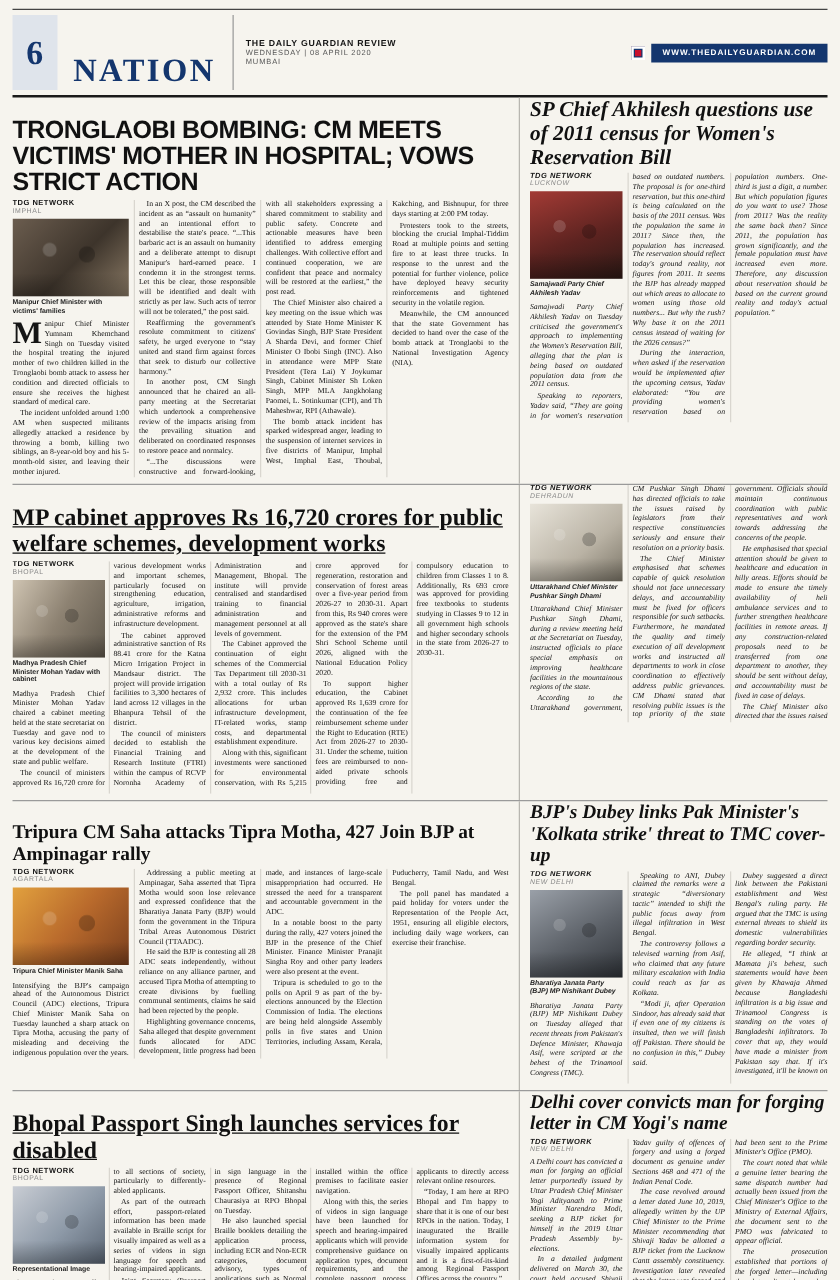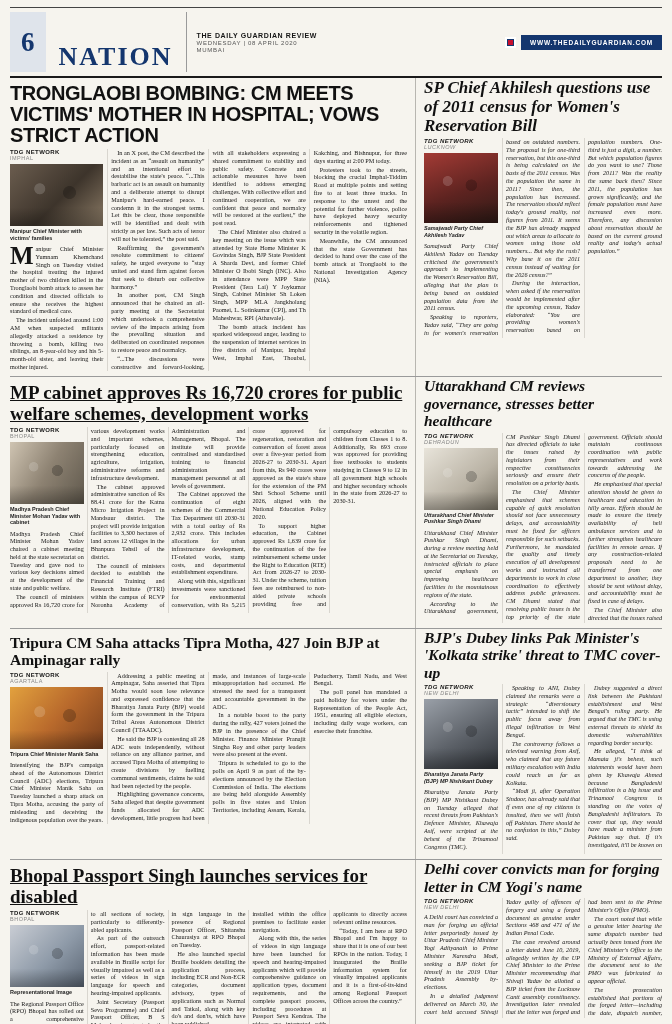--- a/index.html
+++ b/index.html
@@ -24,21 +24,21 @@
   .pub-date,.pub-city { font-size:6px; color:#555; letter-spacing:.7px; }
   .mast-right { margin-left:auto; display:flex; align-items:center; gap:5px; }
   .brand-logo { width:11px; height:11px; background:#c8102e;
     box-shadow:inset 0 0 0 2px #fff, inset 0 0 0 3px #14366e; }
   .site-box { background:#14366e; color:#fff; font-family:"Liberation Sans", sans-serif;
     font-size:6.5px; letter-spacing:.8px; padding:4px 9px; font-weight:bold; }
 
   
   .row { display:grid; grid-template-columns:406px 1fr; border-bottom:1px solid #9a9a9a; }
   .row:last-child { border-bottom:none; }
-  .cell-l { padding:5px 8px 5px 0; border-right:1px solid #b8b6b0; }
+  .cell-l { padding:16px 8px 5px 0; border-right:1px solid #b8b6b0; }
   .cell-r { padding:0 0 5px 8px;font-style:italic; }
 
   
   .hl { color:#111; margin-bottom:3px; }
   .hl-banner { font-family:"Liberation Sans", sans-serif; font-weight:700;
     font-size:20px; line-height:21px; letter-spacing:-0.4px; }
   .hl-serif-xl { font-size:19px; line-height:21px; font-weight:bold;text-decoration:underline; }
   .hl-serif-lg { font-size:17px; line-height:19px; font-weight:bold; }
   .hl-serif-md { font-size:15.5px; line-height:17.5px; font-weight:bold; }
 
@@ -175,21 +175,20 @@
               <p class="para">The council of ministers decided to establish the Financial Training and Research Institute (FTRI) within the campus of RCVP Noronha Academy of Administration and Management, Bhopal. The institute will provide centralised and standardised training to financial administration and management personnel at all levels of government.</p>
               <p class="para">The Cabinet approved the continuation of eight schemes of the Commercial Tax Department till 2030-31 with a total outlay of Rs 2,932 crore. This includes allocations for urban infrastructure development, IT-related works, stamp costs, and departmental establishment expenditure.</p>
               <p class="para">Along with this, significant investments were sanctioned for environmental conservation, with Rs 5,215 crore approved for regeneration, restoration and conservation of forest areas over a five-year period from 2026-27 to 2030-31. Apart from this, Rs 940 crores were approved as the state's share for the extension of the PM Shri School Scheme until 2026, aligned with the National Education Policy 2020.</p>
               <p class="para">To support higher education, the Cabinet approved Rs 1,639 crore for the continuation of the fee reimbursement scheme under the Right to Education (RTE) Act from 2026-27 to 2030-31. Under the scheme, tuition fees are reimbursed to non-aided private schools providing free and compulsory education to children from Classes 1 to 8. Additionally, Rs 693 crore was approved for providing free textbooks to students studying in Classes 9 to 12 in all government high schools and higher secondary schools in the state from 2026-27 to 2030-31.</p>
             </div>
         </div>
       </article>
     </div>
     <div class="cell-r">
       <article class="article a3">
-        <h2 class="hl hl-serif-md">Uttarakhand CM reviews governance, stresses better healthcare</h2>
         <div class="art-body cols3">
           <div class="byline">
             <span class="net">TDG NETWORK</span>
             <span class="loc">DEHRADUN</span>
           </div>
           <figure class="photo">
             <div class="photo-img ph-dhami"></div>
             <figcaption class="cap">Uttarakhand Chief Minister Pushkar Singh Dhami</figcaption>
           </figure>
           <div class="paras">

